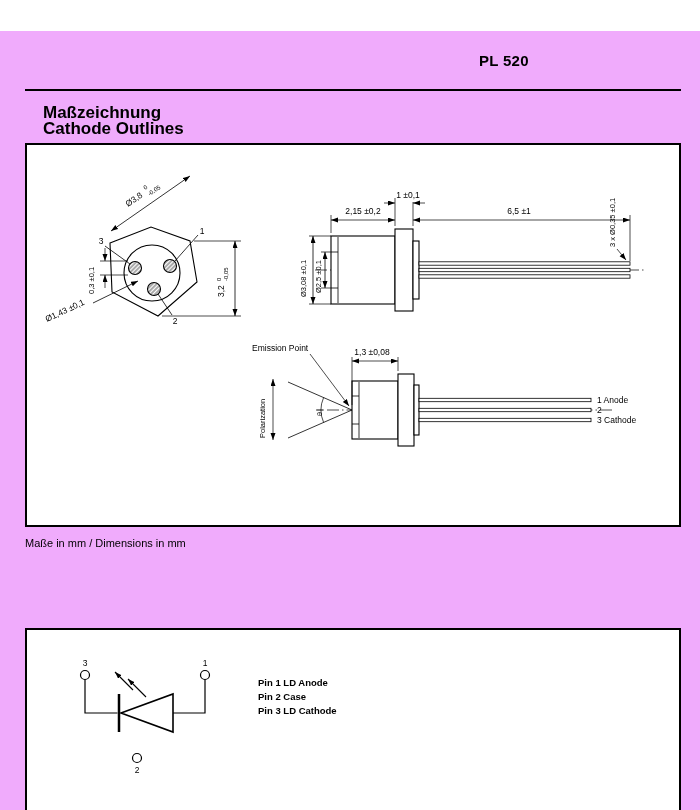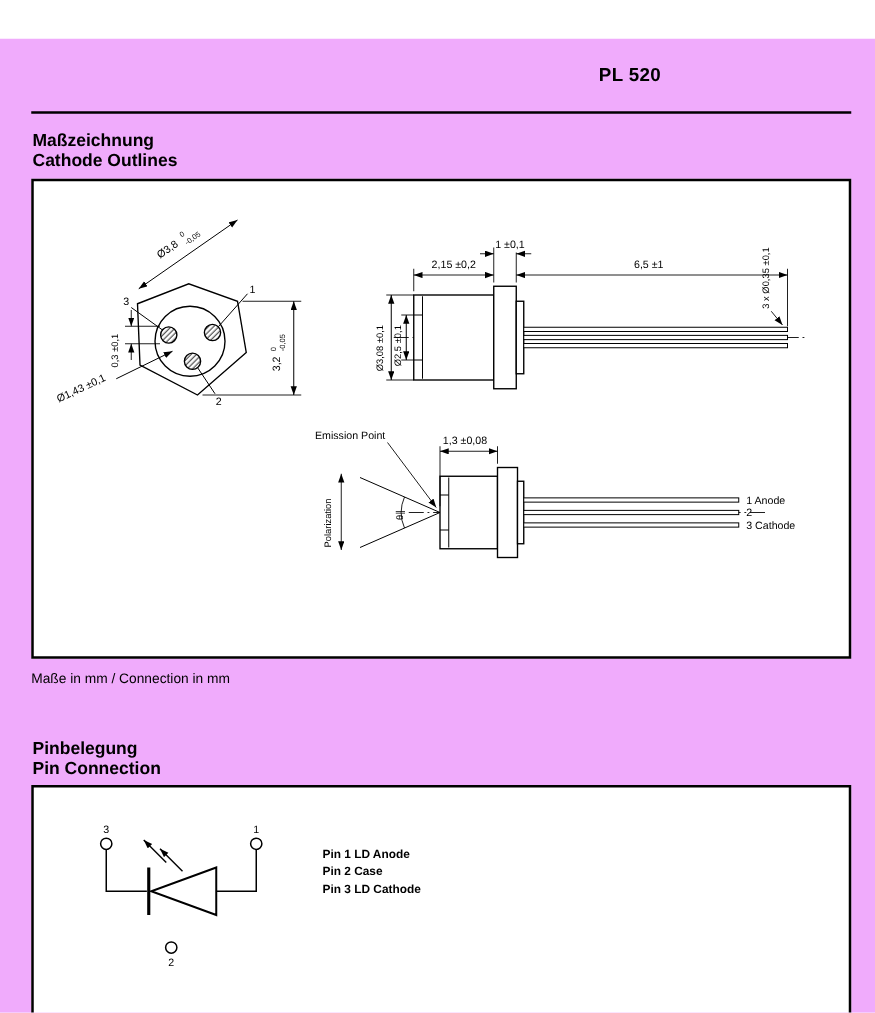--- a/index.html
+++ b/index.html
@@ -1,21 +1,21 @@
 <!DOCTYPE html>
 <html><head>
 <meta charset="utf-8">
 <style>
   * { margin:0; padding:0; box-sizing:border-box; }
   html,body { background:#fff; }
   body { width:700px; height:810px; font-family:"Liberation Sans", sans-serif; color:#000; }
   .page { position:relative; width:700px; height:810px; background:#f0abfc; overflow:hidden;margin-top:31px; }
   .page-title { position:absolute; left:479px; top:21px; font-size:15px; font-weight:bold; letter-spacing:.3px; }
   .rule { position:absolute; left:25px; top:58px; width:656px; height:2px; background:#000; }
-  .sec-head { position:absolute; left:26px; font-size:14px; font-weight:bold; line-height:15.5px; }
+  .sec-head { position:absolute; left:43px; font-size:17px; font-weight:bold; line-height:15.5px; }
   .sec-head.outlines { top:74px; }
   .sec-head.pins { top:560px; }
   .draw-box { position:absolute; left:25px; border:2px solid #000; background:#fff; }
   .box-outlines { top:112px; width:656px; height:384px; }
   .box-pins { top:597px; width:656px; height:194px; }
   .units-note { position:absolute; left:25px; top:506px; font-size:11px; }
   svg { display:block; }
   svg text { font-family:"Liberation Sans", sans-serif; fill:#000; stroke:none; }
   .dim { font-size:8.5px; }
   .dim-sm { font-size:7.5px; }
@@ -170,26 +170,22 @@
       </g>
       <g transform="translate(238,293) rotate(-90)">
         <text class="dim-sm">Polarization</text>
       </g>
       <text class="lbl" x="570" y="258">1 Anode</text>
       <text class="lbl" x="570" y="268">2</text>
       <text class="lbl" x="570" y="278">3 Cathode</text>
     </svg>
   </div>
 
-  <div class="units-note">Maße in mm / Connection in mm</div>
-
-  <div class="sec-head pins">
-    <div>Pinbelegung</div>
-    <div>Pin Connection</div>
-  </div>
+  <div class="units-note">Maße in mm / Dimensions in mm</div>
+
 
   <div class="draw-box box-pins">
     <svg viewBox="0 0 652 190" width="652" height="190">
       <defs>
         <marker id="ah2" markerWidth="8" markerHeight="6" refX="7" refY="2.5" orient="auto-start-reverse" markerUnits="userSpaceOnUse">
           <path d="M0,0 L7,2.5 L0,5 Z" fill="#000"></path>
         </marker>
       </defs>
       <g stroke="#000" fill="none" stroke-width="1.2">
         <circle cx="58" cy="45" r="4.5" fill="#fff"></circle>

